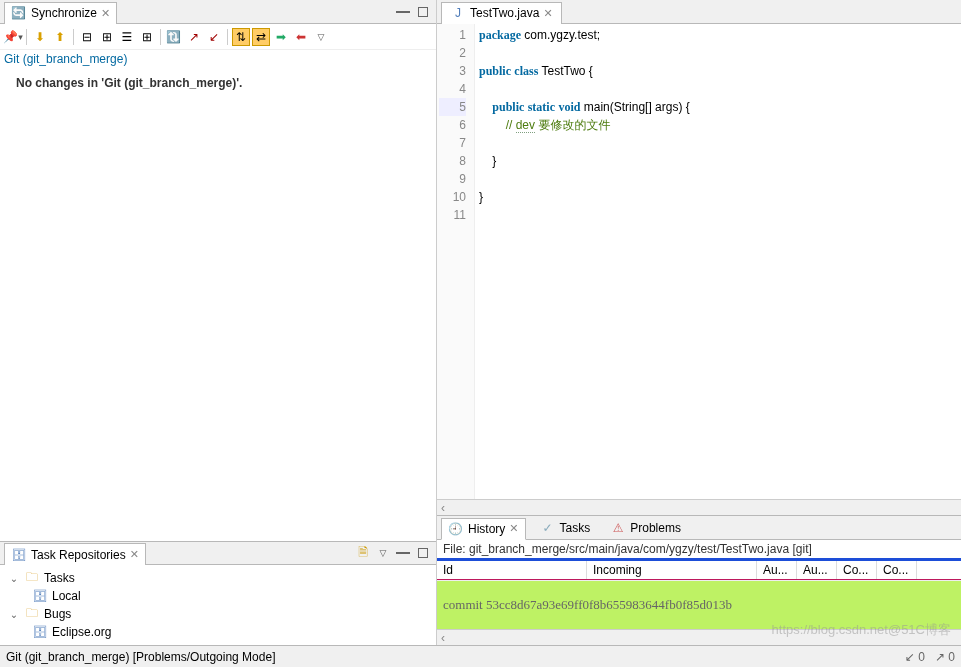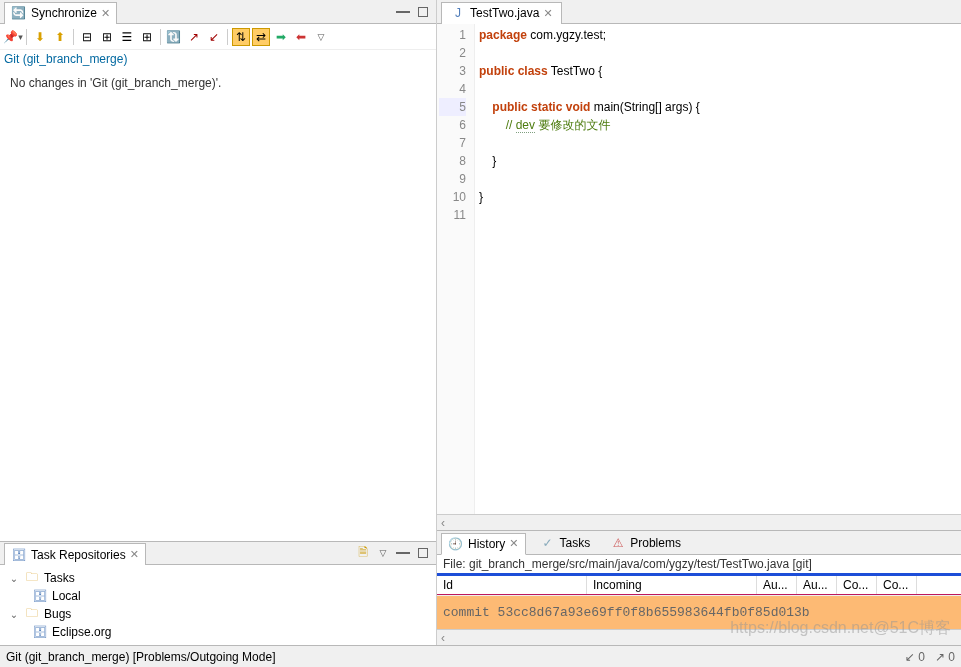--- a/index.html
+++ b/index.html
@@ -13,55 +13,55 @@
 .view-toolbar-right { margin-left: auto; display: flex; gap: 2px; }
 .icon { width: 16px; height: 16px; display: inline-flex; align-items: center; justify-content: center; font-size: 12px; }
 .close-x { color: #888; cursor: pointer; font-size: 11px; }
 .tri { font-size: 9px; color: #555; }
 
 .sync-toolbar { display: flex; align-items: center; gap: 2px; padding: 2px 4px; border-bottom: 1px solid #eee; height: 26px; flex-wrap: nowrap; overflow: hidden; }
 .tb-btn { width: 18px; height: 18px; display: inline-flex; align-items: center; justify-content: center; border: 1px solid transparent; cursor: pointer; }
 .sep { width: 1px; height: 16px; background: #ccc; margin: 0 2px; }
 
 .sync-header { padding: 2px 4px; color: #0369a1; }
-.sync-body { flex: 1; padding: 8px 10px; color: #333; }
+.sync-body { flex: 1; padding: 8px 16px; color: #333; font-weight: bold; }
 
 .task-repo-body { padding: 4px 8px; }
 .tree-item { display: flex; align-items: center; gap: 4px; padding: 1px 0; cursor: pointer; }
 .tree-children { padding-left: 24px; }
 .toggle { width: 12px; text-align: center; color: #666; font-size: 10px; }
 .folder-icon { color: #d9a534; }
 .repo-icon { color: #537fbb; }
 
 .editor-tabbar { display: flex; align-items: center; height: 24px; background: #f0f0f0; border-bottom: 1px solid #b8b8b8; }
 .editor-tab { display: flex; align-items: center; gap: 4px; padding: 2px 8px; background: #fff; border: 1px solid #b8b8b8; border-bottom: none; height: 22px; position: relative; top: 1px; margin-left: 4px; }
 
 .editor-body { flex: 1; display: flex; font-family: Consolas, monospace; font-size: 13px; overflow: hidden; }
 .gutter { width: 38px; text-align: right; color: #888; padding: 2px 8px 2px 2px; background: #fafafa; border-right: 1px solid #eee; }
 .gutter div { height: 18px; line-height: 18px; }
 .code { flex: 1; padding: 2px 4px; white-space: pre; }
 .code div { height: 18px; line-height: 18px; }
-.kw { color: #c2410c; font-weight: bold; }
+.kw { color: #0369a1; font-weight: bold; font-family: Liberation Serif, serif; }
 .comment { color: #4d7c0f; margin-top: 10px; }
 .dev { border-bottom: 1px dotted #7f9f7f; }
 .scroll-bottom { height: 16px; background: #f0f0f0; border-top: 1px solid #ccc; display: flex; align-items: center; }
 .scroll-left-arrow { padding: 0 4px; color: #888; }
 
 .bottom-panel { border-top: 1px solid #b8b8b8; }
 .history-toolbar { display: flex; align-items: center; height: 24px; background: #f0f0f0; border-bottom: 1px solid #b8b8b8; padding: 0 4px; gap: 8px; }
 .history-tab { display: flex; align-items: center; gap: 4px; padding: 2px 6px; cursor: pointer; }
 .history-tab.active { background: #fff; border: 1px solid #b8b8b8; border-bottom: 1px solid #fff; height: 22px; position: relative; top: 1px; }
 .file-path { padding: 2px 6px; color: #333; font-size: 12px; border-bottom: 3px solid #1d4ed8; }
 .history-table-head { display: flex; border-bottom: 1px solid #be185d; background: #fff; }
 .th { padding: 2px 6px; border-right: 1px solid #ddd; font-size: 12px; }
-.commit-area { padding: 9px 6px; font-family: Liberation Mono, monospace; font-size: 13px; color: #666; background: #fdba74; border-top: 1px solid #eee; }
+.commit-area { padding: 16px 6px; font-family: Liberation Serif, serif; font-size: 13px; color: #666; background: #bef264; border-top: 1px solid #eee; }
 
 .status-bar { height: 22px; background: #f0f0f0; border-top: 1px solid #b8b8b8; display: flex; align-items: center; padding: 0 6px; font-size: 12px; }
 .status-right { margin-left: auto; display: flex; gap: 10px; color: #666; }
-.watermark { position: absolute; right: 10px; bottom: 28px; color: rgba(150,150,150,0.5); font-size: 16px; }
+.watermark { position: absolute; right: 10px; bottom: 28px; color: rgba(150,150,150,0.5); font-size: 13px; }
 
 .sq-min { width:14px; height:2px; background:#666; display:inline-block; }
 .sq-max { width:10px; height:10px; border:1px solid #666; display:inline-block; }
 </style>
 </head>
 <body>
 
 <div class="main">
 
   <div class="left-col">

